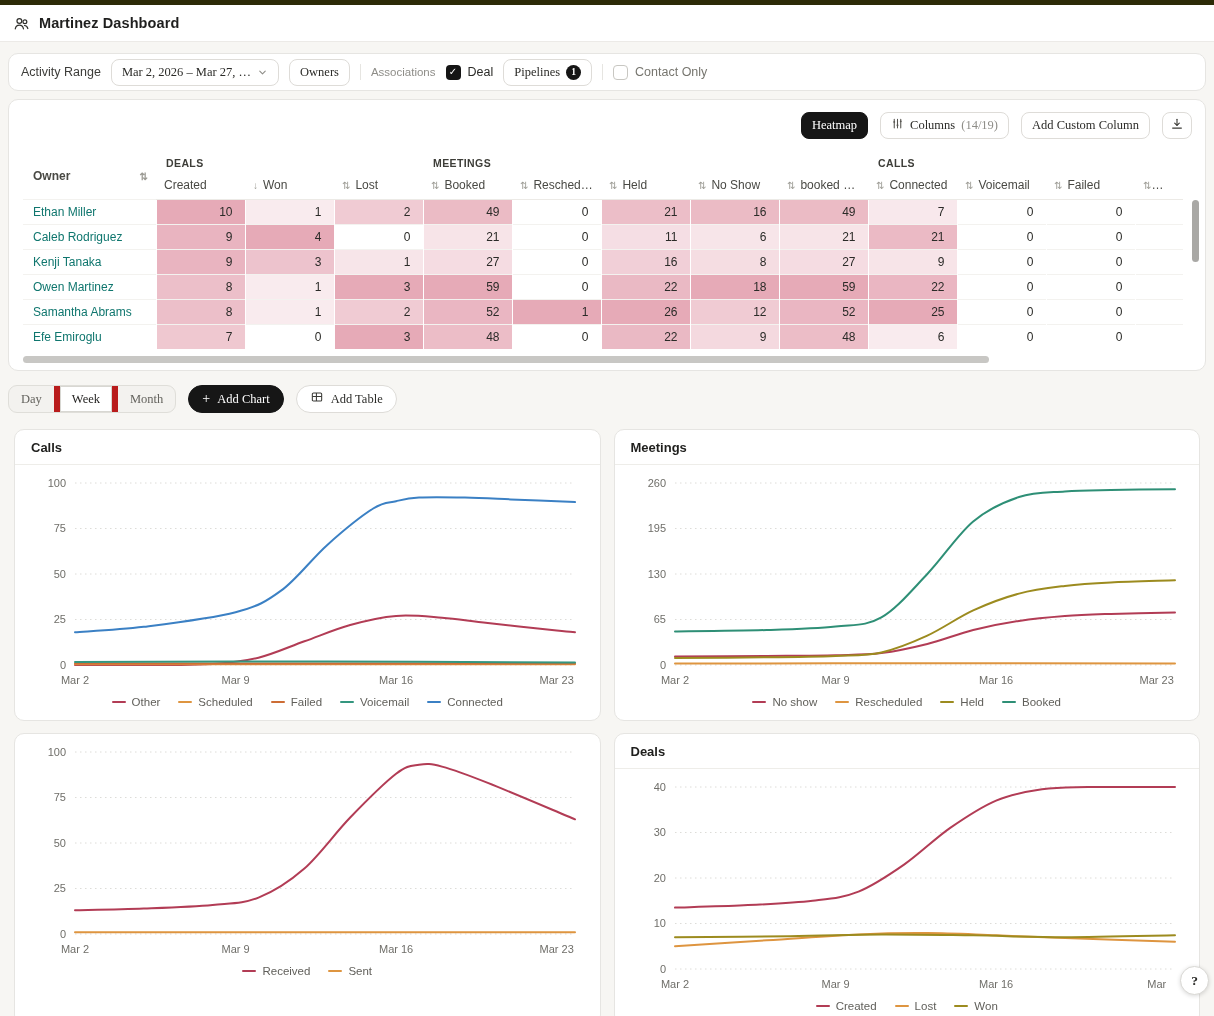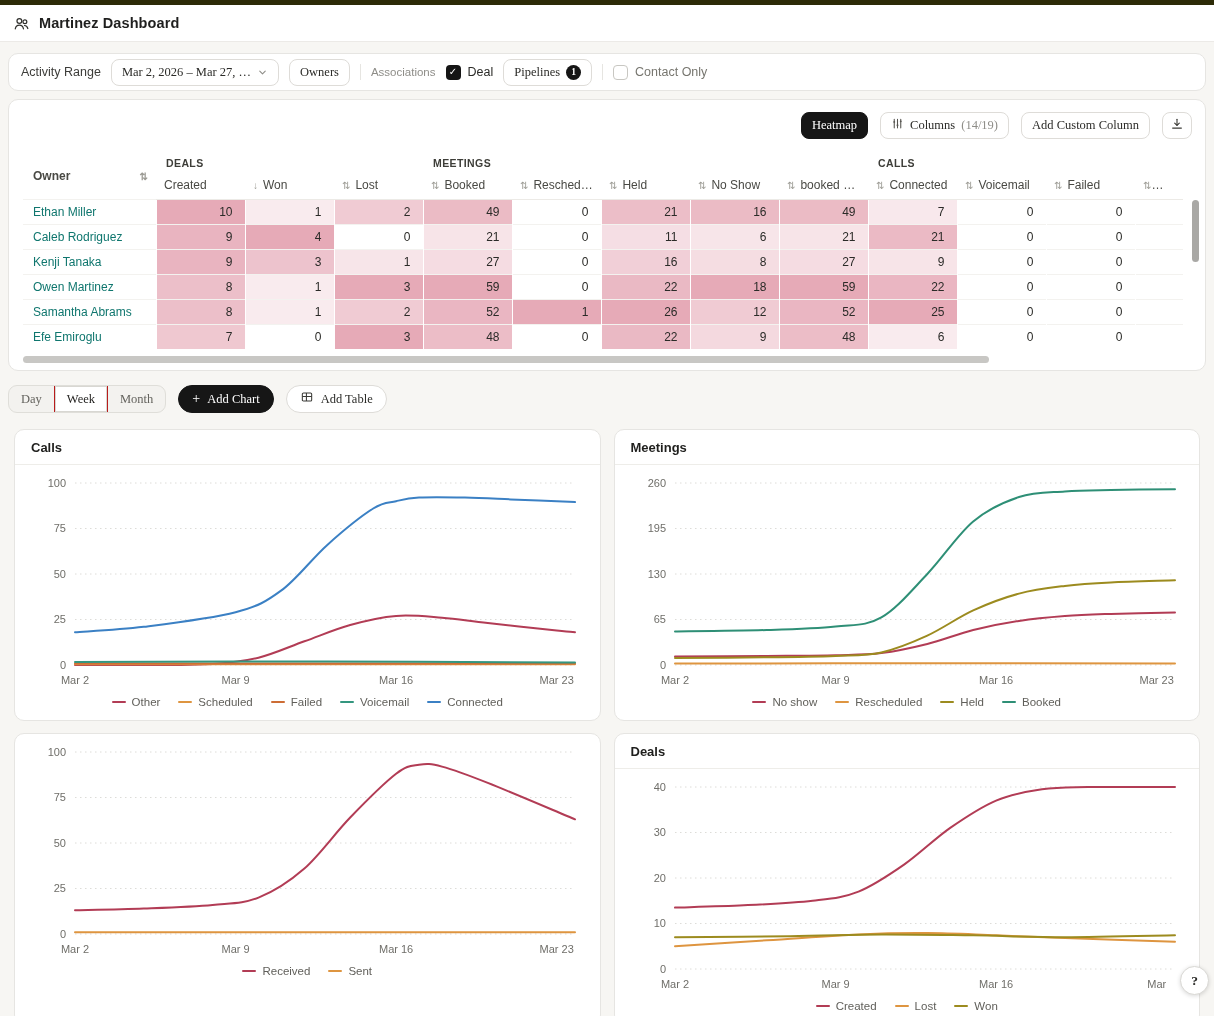--- a/index.html
+++ b/index.html
@@ -37,21 +37,21 @@
 .owner-h-inner{display:flex;align-items:center;justify-content:space-between}
 .sort-icon{color:#9b9a93;font-size:10px;margin-right:5px}
 .owner-h-inner .sort-icon{margin-right:0}
 tbody tr{border-top:1px solid #f3f2ef}
 .owner-cell{height:25px;font-size:12px;color:#0f766e;padding:0 10px}
 .num-cell{height:25px;font-size:12px;color:#2b2b28;text-align:right;padding:0 12px;border-left:1px solid rgba(255,255,255,.65)}
 .h-scrollbar{position:absolute;left:14px;bottom:7px;width:966px;height:7px;border-radius:4px;background:#c8c7c4}
 .v-scrollbar{position:absolute;right:6px;top:100px;width:7px;height:62px;border-radius:4px;background:#a9a8a5}
 .controls-row{display:flex;align-items:center;gap:12px;margin:14px 8px 0}
 .segmented{display:inline-flex;background:#f3f2ef;border:1px solid #dfded9;border-radius:9px;overflow:hidden}
-.segment{height:26px;padding:0 12px;display:inline-flex;align-items:center;font-size:12.5px;color:#64635e;border-right:1px solid #b91c1c}
+.segment{height:26px;padding:0 12px;display:inline-flex;align-items:center;font-size:12.5px;color:#64635e;border-right:6px solid #b91c1c}
 .segment:last-child{border-right:none}
 .segment.selected{background:#fff;color:#201f1d;font-weight:500;box-shadow:inset 0 0 0 1px #d8d7d2}
 .pill{display:inline-flex;align-items:center;gap:7px;height:28px;padding:0 13px;border-radius:14px;border:1px solid #dedcd8;background:#fff;font-size:12.5px;color:#2b2b28}
 .pill-dark{background:#161616;border-color:#161616;color:#fff}
 .plus{font-size:14px;font-weight:500;line-height:1}
 .charts{display:grid;grid-template-columns:1fr 1fr;gap:12px 13px;margin:16px 14px 0}
 .chart-card{background:#fff;border:1px solid #e6e5e2;border-radius:10px;height:292px;overflow:hidden}
 .chart-card-header{height:35px;display:flex;align-items:center;padding:0 16px;border-bottom:1px solid #eeede9;font-size:13px;font-weight:700;color:#1f1f1d}
 .chart-body{padding:10px 14px 0 14px}
 .chart-svg{display:block}

